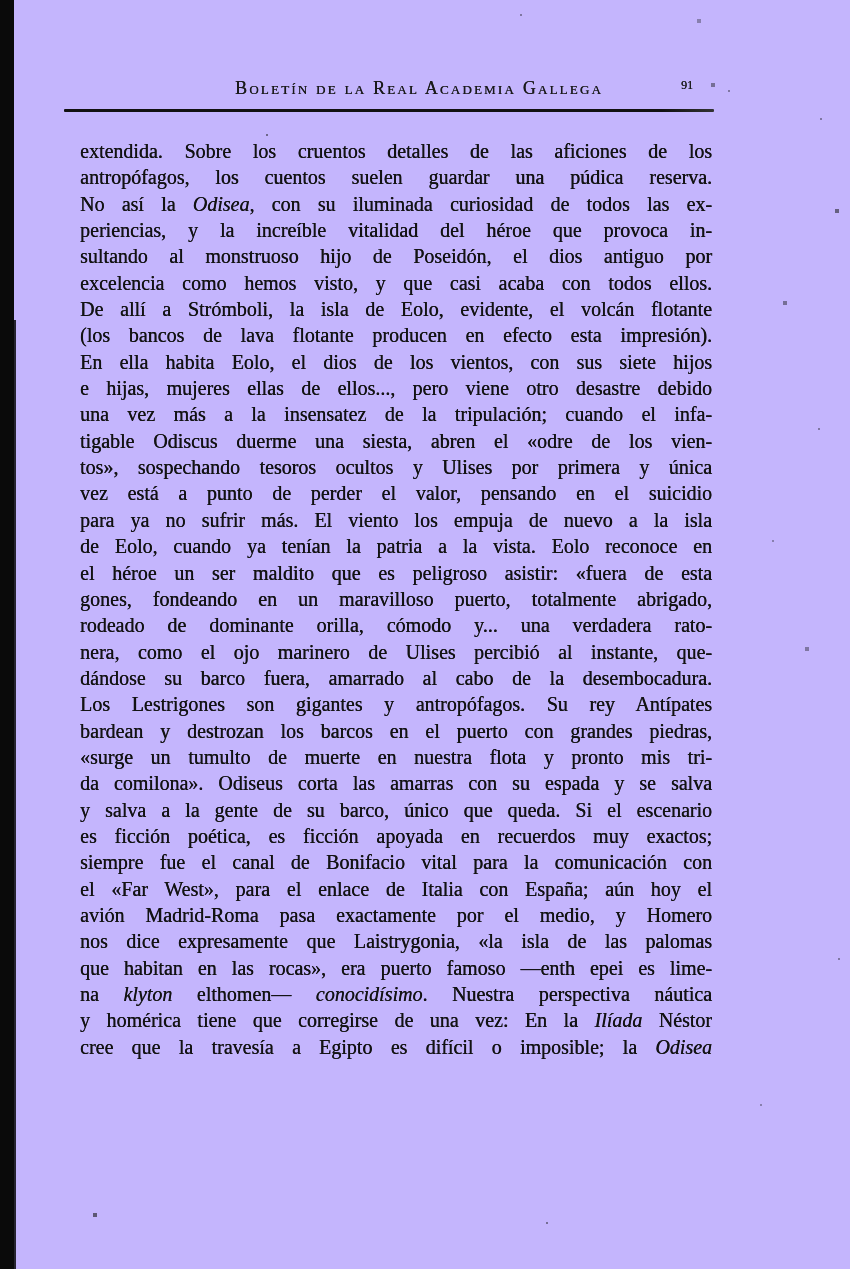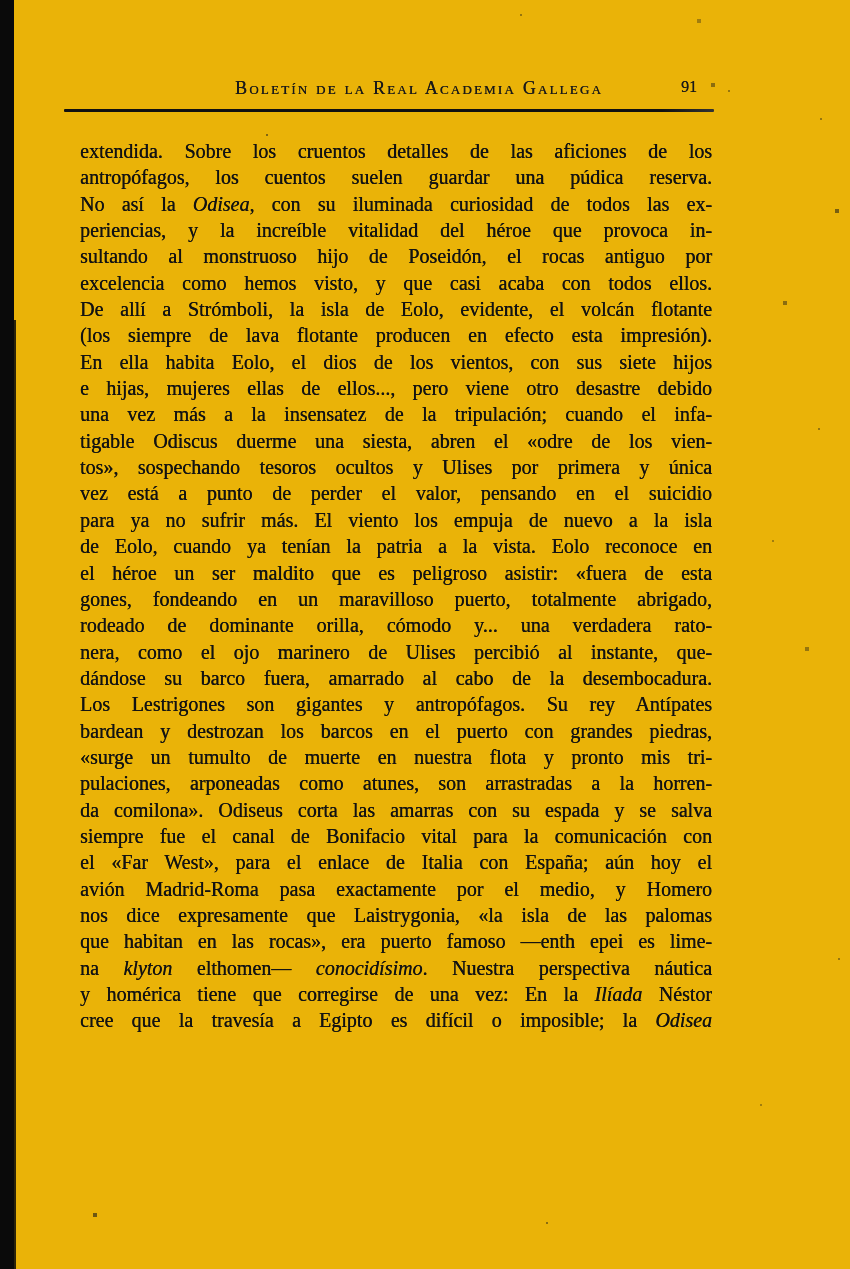--- a/index.html
+++ b/index.html
@@ -4,21 +4,21 @@
 <style>
   html,body{margin:0;padding:0;}
   body{
     width:850px;height:1269px;
     background:#e9e9e7;
     font-family:"Liberation Serif","DejaVu Serif",serif;
   }
   .scan-page{
     position:relative;
     width:850px;height:1269px;
-    background:#eab308;
+    background:#c4b5fd;
     overflow:hidden;
     color:#141414;
   }
   
   .spine-bar{
     position:absolute;left:0;top:0;
     width:14px;height:1269px;
     background:#0a0a0a;
   }
   .spine-bar::after{
@@ -56,21 +56,21 @@
     position:absolute;left:235px;top:0;
     font-variant:small-caps;
     font-size:18px;
     letter-spacing:2.2px;
     color:#1a1a1a;
     text-shadow:0.3px 0 0 currentColor;
     white-space:nowrap;
   }
   .pagenum{
     position:absolute;left:681px;top:0;
-    font-size:16px;
+    font-size:12px;
     color:#1a1a1a;
     text-shadow:0.3px 0 0 currentColor;
   }
   .rule{
     position:absolute;left:64px;top:109px;
     width:650px;height:3px;
     background:linear-gradient(to right,#111 0%,#111 92%,#333 100%);
     border-radius:1px;
   }
   .body-text{
@@ -101,42 +101,43 @@
     <span class="pagenum">91</span>
   </header>
 
   <div class="rule"></div>
 
   <main class="body-text">
       <div class="line"><span>extendida. Sobre los cruentos detalles de las aficiones de los</span></div>
       <div class="line"><span>antropófagos, los cuentos suelen guardar una púdica reserva.</span></div>
       <div class="line"><span>No así la </span><span class="it">Odisea</span><span>, con su iluminada curiosidad de todos las ex-</span></div>
       <div class="line"><span>periencias, y la increíble vitalidad del héroe que provoca in-</span></div>
-      <div class="line"><span>sultando al monstruoso hijo de Poseidón, el rocas antiguo por</span></div>
+      <div class="line"><span>sultando al monstruoso hijo de Poseidón, el dios antiguo por</span></div>
       <div class="line"><span>excelencia como hemos visto, y que casi acaba con todos ellos.</span></div>
       <div class="line"><span>De allí a Strómboli, la isla de Eolo, evidente, el volcán flotante</span></div>
-      <div class="line"><span>(los siempre de lava flotante producen en efecto esta impresión).</span></div>
+      <div class="line"><span>(los bancos de lava flotante producen en efecto esta impresión).</span></div>
       <div class="line"><span>En ella habita Eolo, el dios de los vientos, con sus siete hijos</span></div>
       <div class="line"><span>e hijas, mujeres ellas de ellos..., pero viene otro desastre debido</span></div>
       <div class="line"><span>una vez más a la insensatez de la tripulación; cuando el infa-</span></div>
       <div class="line"><span>tigable Odiscus duerme una siesta, abren el «odre de los vien-</span></div>
       <div class="line"><span>tos», sospechando tesoros ocultos y Ulises por primera y única</span></div>
       <div class="line"><span>vez está a punto de perder el valor, pensando en el suicidio</span></div>
       <div class="line"><span>para ya no sufrir más. El viento los empuja de nuevo a la isla</span></div>
       <div class="line"><span>de Eolo, cuando ya tenían la patria a la vista. Eolo reconoce en</span></div>
       <div class="line"><span>el héroe un ser maldito que es peligroso asistir: «fuera de esta</span></div>
       <div class="line"><span>gones, fondeando en un maravilloso puerto, totalmente abrigado,</span></div>
       <div class="line"><span>rodeado de dominante orilla, cómodo y... una verdadera rato-</span></div>
       <div class="line"><span>nera, como el ojo marinero de Ulises percibió al instante, que-</span></div>
       <div class="line"><span>dándose su barco fuera, amarrado al cabo de la desembocadura.</span></div>
       <div class="line"><span>Los Lestrigones son gigantes y antropófagos. Su rey Antípates</span></div>
       <div class="line"><span>bardean y destrozan los barcos en el puerto con grandes piedras,</span></div>
       <div class="line"><span>«surge un tumulto de muerte en nuestra flota y pronto mis tri-</span></div>
-      <div class="line"><span>pulaciones, arponeadas como atunes, son arrastradas a la horren-</span></div>
       <div class="line"><span>da comilona». Odiseus corta las amarras con su espada y se salva</span></div>
+      <div class="line"><span>y salva a la gente de su barco, único que queda. Si el escenario</span></div>
+      <div class="line"><span>es ficción poética, es ficción apoyada en recuerdos muy exactos;</span></div>
       <div class="line"><span>siempre fue el canal de Bonifacio vital para la comunicación con</span></div>
       <div class="line"><span>el «Far West», para el enlace de Italia con España; aún hoy el</span></div>
       <div class="line"><span>avión Madrid-Roma pasa exactamente por el medio, y Homero</span></div>
       <div class="line"><span>nos dice expresamente que Laistrygonia, «la isla de las palomas</span></div>
       <div class="line"><span>que habitan en las rocas», era puerto famoso —enth epei es lime-</span></div>
       <div class="line"><span>na </span><span class="it">klyton</span><span> elthomen— </span><span class="it">conocidísimo</span><span>. Nuestra perspectiva náutica</span></div>
       <div class="line"><span>y homérica tiene que corregirse de una vez: En la </span><span class="it">Ilíada</span><span> Néstor</span></div>
       <div class="line"><span>cree que la travesía a Egipto es difícil o imposible; la </span><span class="it">Odisea</span></div>
     </main>
 </div>

